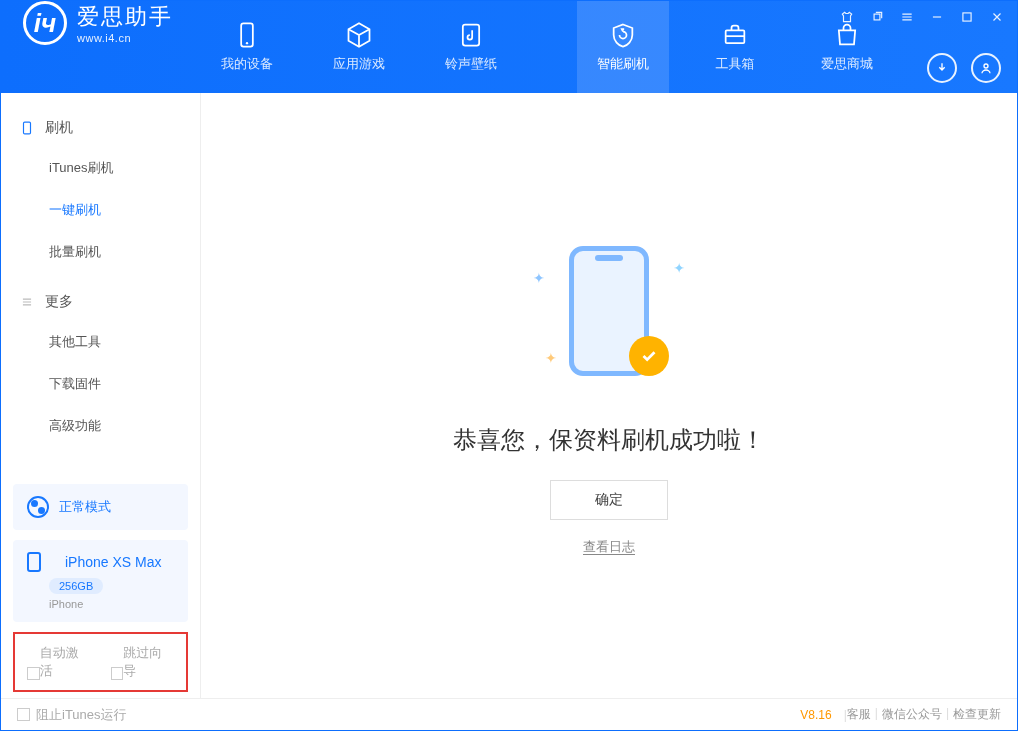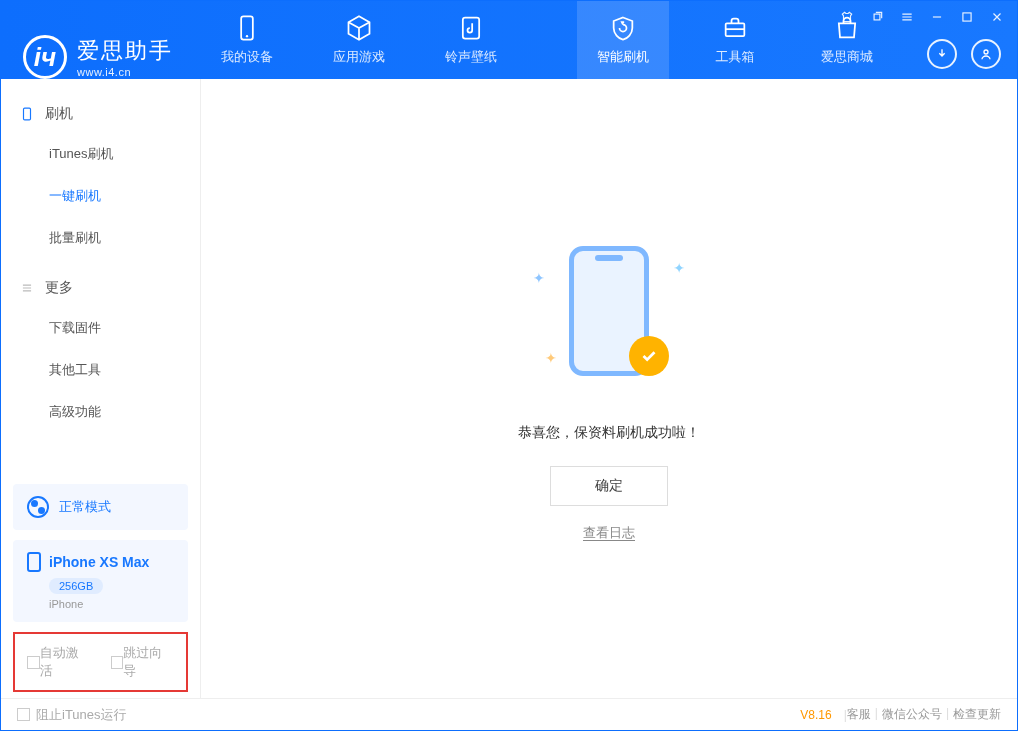--- a/index.html
+++ b/index.html
@@ -1,18 +1,18 @@
 <!DOCTYPE html>
 <html><head>
 <meta charset="utf-8">
 <style>
 * { margin: 0; padding: 0; box-sizing: border-box; font-family: "Microsoft YaHei", "PingFang SC", Arial, sans-serif; }
 body { background: #fff; }
 .window { width: 1018px; height: 731px; border: 1px solid #0d6efd; background: #fff; display: flex; flex-direction: column; }
-.titlebar { height: 78px; background: linear-gradient(90deg, #0d6efd 0%, #1878ff 100%); display: flex; align-items: flex-end; color: #fff; position: relative; }
+.titlebar { height: 92px; background: linear-gradient(90deg, #0d6efd 0%, #1878ff 100%); display: flex; align-items: flex-start; color: #fff; position: relative; }
 .logo-block { display: flex; align-items: center; padding: 0 18px 0 22px; min-width: 200px; }
 .logo-circle { width: 44px; height: 44px; border: 3px solid #fff; border-radius: 50%; display: flex; align-items: center; justify-content: center; font-size: 26px; font-weight: bold; font-style: italic; }
 .logo-text { margin-left: 10px; }
 .logo-text .app-name { font-size: 22px; font-weight: 400; letter-spacing: 2px; }
 .logo-text .app-url { font-size: 11px; opacity: .9; letter-spacing: .5px; }
 .tabs { display: flex; height: 100%; gap: 20px; }
 .tab { width: 92px; display: flex; flex-direction: column; align-items: center; justify-content: center; cursor: pointer; color: rgba(255,255,255,.85); position: relative; }
 .tab.active { background: rgba(255,255,255,.15); color: #fff; margin-left: 40px; }
 .tab .tab-icon { width: 28px; height: 28px; margin-bottom: 6px; }
 .tab-label { font-size: 13px; }
@@ -28,37 +28,37 @@
 .side-item { padding: 12px 18px 12px 48px; font-size: 13px; color: #555; cursor: pointer; }
 .side-item.active { color: #1878ff; }
 .side-bottom { padding: 0 12px; }
 .mode-card, .device-card { background: #f3f7ff; border-radius: 4px; margin-bottom: 10px; padding: 12px 14px; }
 .mode-card { display: flex; align-items: center; gap: 10px; font-size: 13px; color: #1878ff; font-weight: 500; }
 .mode-icon { width: 22px; height: 22px; border: 2px solid #1878ff; border-radius: 50%; position: relative; }
 .mode-icon::before, .mode-icon::after { content: ""; position: absolute; background: #1878ff; border-radius: 50%; }
 .mode-icon::before { width: 7px; height: 7px; left: 2px; top: 2px; }
 .mode-icon::after { width: 7px; height: 7px; right: 2px; bottom: 2px; }
 .device-card { color: #1878ff; }
-.device-top { display: flex; align-items: center; gap: 8px; font-weight: 700; font-size: 14px; }
+.device-top { display: flex; align-items: center; gap: 24px; font-weight: 400; font-size: 14px; }
 .device-phone-icon { width: 14px; height: 20px; border: 2px solid #1878ff; border-radius: 3px; position: relative; }
 .device-capacity { display: inline-block; margin-top: 6px; margin-left: 22px; background: #e0ecff; color: #1878ff; font-size: 11px; padding: 2px 10px; border-radius: 10px; }
 .device-type { margin-left: 22px; margin-top: 4px; font-size: 11px; color: #999; }
 .checkbox-row { border: 2px solid #e53935; padding: 10px 12px; display: flex; gap: 20px; align-items: center; margin: 0 12px 6px; }
-.cb { display: flex; align-items: center; color: #aaa; font-size: 13px; cursor: pointer; }
+.cb { display: flex; align-items: flex-end; color: #aaa; font-size: 13px; cursor: pointer; }
 .cb-box { width: 13px; height: 13px; border: 1px solid #ccc; }
 .main { flex: 1; position: relative; display: flex; align-items: center; justify-content: center; flex-direction: column; }
 .success-illustration { width: 180px; height: 160px; position: relative; margin-bottom: 28px; }
 .phone-shape { position: absolute; left: 50%; top: 10px; transform: translateX(-50%); width: 80px; height: 130px; border: 5px solid #7fb8ff; border-radius: 14px; background: #eaf3ff; }
 .phone-shape::before { content: ""; position: absolute; top: 4px; left: 50%; transform: translateX(-50%); width: 28px; height: 6px; background: #7fb8ff; border-radius: 3px; }
 .check-badge { position: absolute; right: 30px; bottom: 20px; width: 40px; height: 40px; background: #ffb300; border-radius: 50%; display: flex; align-items: center; justify-content: center; color: #fff; }
 .sparkle { position: absolute; font-size: 14px; color: #8ec5ff; }
 .sparkle.s1 { left: 14px; top: 34px; }
 .sparkle.s2 { right: 14px; top: 24px; color: #90d4ff; }
 .sparkle.s3 { left: 26px; bottom: 30px; color: #ffca7a; }
-.success-msg { font-size: 14px; color: #333; margin-bottom: 24px; }
+.success-msg { font-size: 24px; color: #333; margin-bottom: 24px; }
 .ok-btn { border: 1px solid #ddd; background: #fff; padding: 10px 44px; font-size: 14px; color: #444; cursor: pointer; margin-bottom: 18px; }
 .log-link { color: #888; font-size: 13px; cursor: pointer; text-decoration: underline; text-underline-offset: 3px; }
 .footer { height: 32px; border-top: 1px solid #eee; display: flex; align-items: center; padding: 0 16px; font-size: 12px; color: #999; }
 .footer-left { display: flex; align-items: center; gap: 6px; }
 .footer-spacer { flex: 1; }
 .footer-version { color: #ff9800; margin-right: 12px; }
 .footer-links { display: flex; align-items: flex-start; gap: 4px; }
 .footer-links span { cursor: pointer; }
 .footer-sep { color: #ddd; }
 svg { display: block; }
@@ -202,22 +202,22 @@
         <div class="side-item">批量刷机</div>
 
         <div class="side-group-title" style="margin-top:10px;align-items:center;">
           <span class="side-group-icon" style="color:#bbb;">
               <svg viewBox="0 0 24 24" width="14" height="14" stroke="#bbb" stroke-width="2">
                 <path d="M5 7 h14 M5 12 h14 M5 17 h14"></path>
               </svg>
             </span>
           <span>更多</span>
         </div>
+        <div class="side-item">其他工具</div>
         <div class="side-item">下载固件</div>
-        <div class="side-item">其他工具</div>
         <div class="side-item">高级功能</div>
       </div>
 
       <div class="side-bottom">
         <div class="mode-card">
           <span class="mode-icon"></span>
           <span>正常模式</span>
         </div>
         <div class="device-card">
           <div class="device-top">

